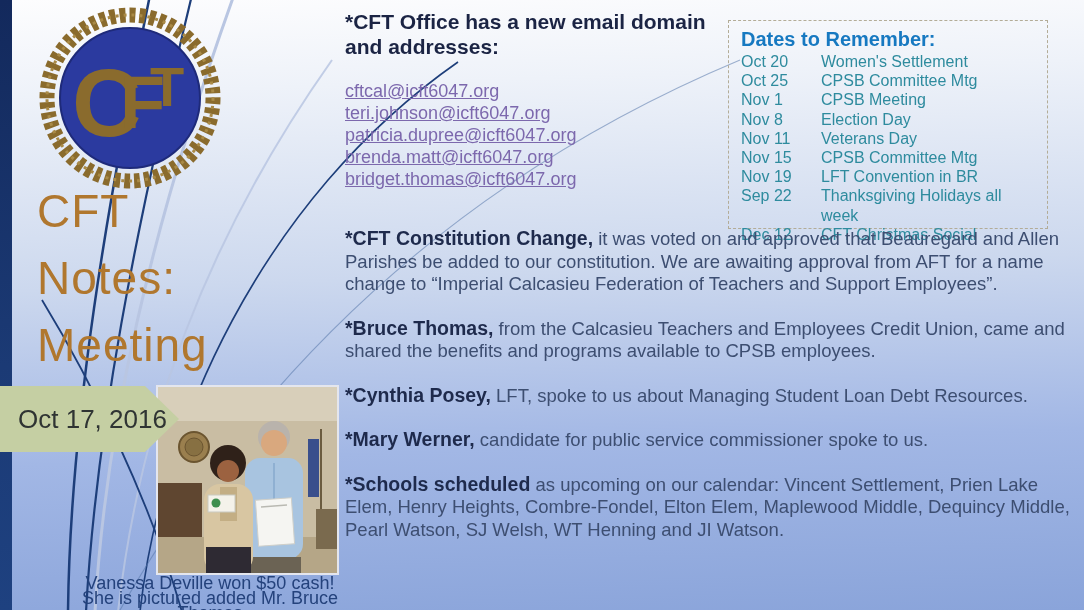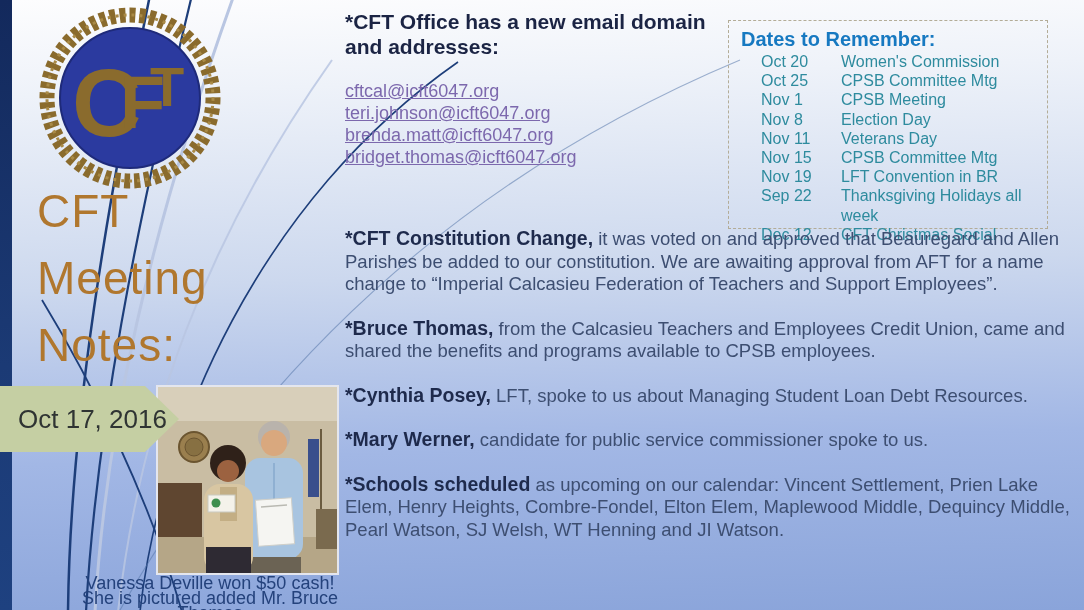--- a/index.html
+++ b/index.html
@@ -100,21 +100,20 @@
     font-weight: bold;
     font-size: 20px;
     line-height: 26px;
   }
   .date-row {
     display: grid;
     grid-template-columns: 80px 1fr;
     color: #2e8b9e;
     font-size: 16px;
     line-height: 19.2px;
-    margin-left: 20px;
   }
 
   .notes {
     position: absolute; left: 345px; top: 227px;
     width: 726px; z-index: 3;
     color: #3d4e71;
     font-size: 18.5px;
     line-height: 22.5px;
   }
   .notes p { margin-bottom: 21px; }
@@ -145,22 +144,22 @@
       <g fill="#8a6b2d" font-family="Liberation Sans, sans-serif" font-weight="bold">
         <text x="38" y="130" font-size="96">C</text>
         <text x="86" y="122" font-size="74">F</text>
         <text x="116" y="100" font-size="56">T</text>
       </g>
     </svg>
   </div>
 
   <div class="slide-title">
       <div>CFT</div>
+      <div>Notes:</div>
       <div>Meeting</div>
-      <div>Notes:</div>
     </div>
 
   <div class="date-banner">
     <span>Oct 17, 2016</span>
   </div>
 
   <div class="photo-frame">
     <svg width="179" height="186" viewBox="0 0 179 186">
       <rect x="0" y="0" width="179" height="186" fill="#c9bda3"></rect>
       <rect x="0" y="0" width="179" height="34" fill="#d8cfba"></rect>
@@ -197,30 +196,31 @@
   <div class="photo-caption">
     <div>Vanessa Deville won $50 cash!</div>
     <div>She is pictured added Mr. Bruce Thomas</div>
   </div>
 
   <div class="email-heading">*CFT Office has a new email domain and addresses:</div>
 
   <div class="email-list">
       <a>cftcal@icft6047.org</a>
       <a>teri.johnson@icft6047.org</a>
+      <a>patricia.dupree@icft6047.org</a>
       <a>brenda.matt@icft6047.org</a>
       <a>bridget.thomas@icft6047.org</a>
     </div>
 
   <div class="dates-box">
     <div class="dates-title">Dates to Remember:</div>
     <div>
         <div class="date-row">
         <span>Oct 20</span>
-        <span>Women's Commission</span>
+        <span>Women's Settlement</span>
       </div>
         <div class="date-row">
         <span>Oct 25</span>
         <span>CPSB Committee Mtg</span>
       </div>
         <div class="date-row">
         <span>Nov 1</span>
         <span>CPSB Meeting</span>
       </div>
         <div class="date-row">

